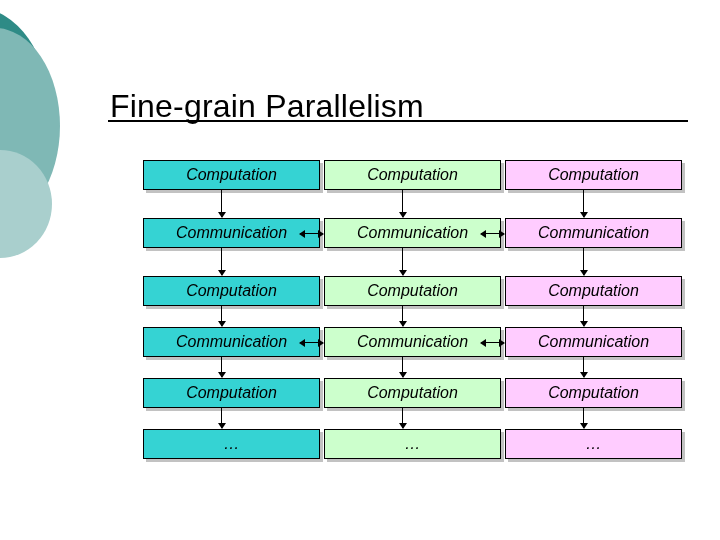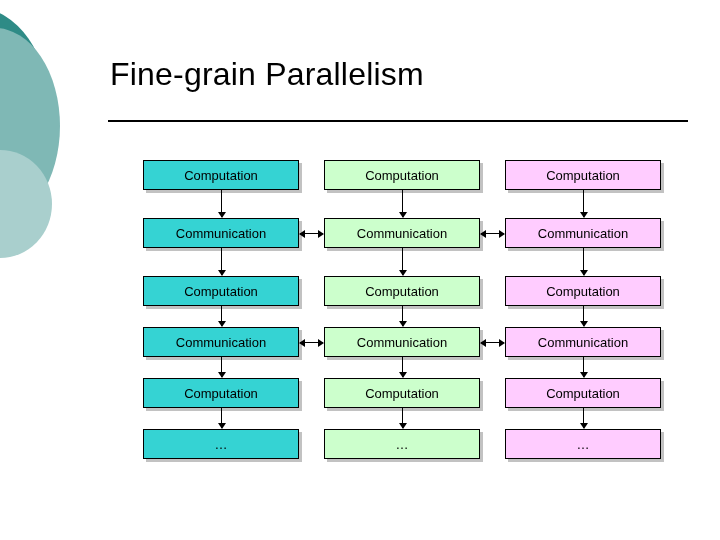--- a/index.html
+++ b/index.html
@@ -44,21 +44,21 @@
     height: 108px;
     background: #a9cfcd;
     border-radius: 50%;
     z-index: 2;
   }
 
   
   .title {
     position: absolute;
     left: 110px;
-    top: 56px;
+    top: 88px;
     font-size: 32px;
     color: #000000;
     letter-spacing: 0.2px;
     z-index: 5;
     white-space: nowrap;
   }
   .title-rule {
     position: absolute;
     left: 108px;
     top: 120px;
@@ -80,30 +80,31 @@
 
   .row {
     position: absolute;
     left: 0;
     width: 520px;
     height: 32px;
   }
 
   .cell {
     position: absolute;
-    width: 156px;
+    width: 177px;
     height: 30px;
     border: 1px solid #000000;
     box-sizing: border-box;
-    font-size: 13px;
+    font-size: 16px;
     color: #000000;
     display: flex;
     align-items: center;
     justify-content: center;
     box-shadow: 3px 3px 0 rgba(120,120,120,0.45);
+    font-style: italic;
   }
   .col0 { left: 0px; }
   .col1 { left: 181px; }
   .col2 { left: 362px; }
 
   .c-cyan  { background: #35d3d3; }
   .c-green { background: #ccffcc; }
   .c-pink  { background: #ffccff; }
 
   

